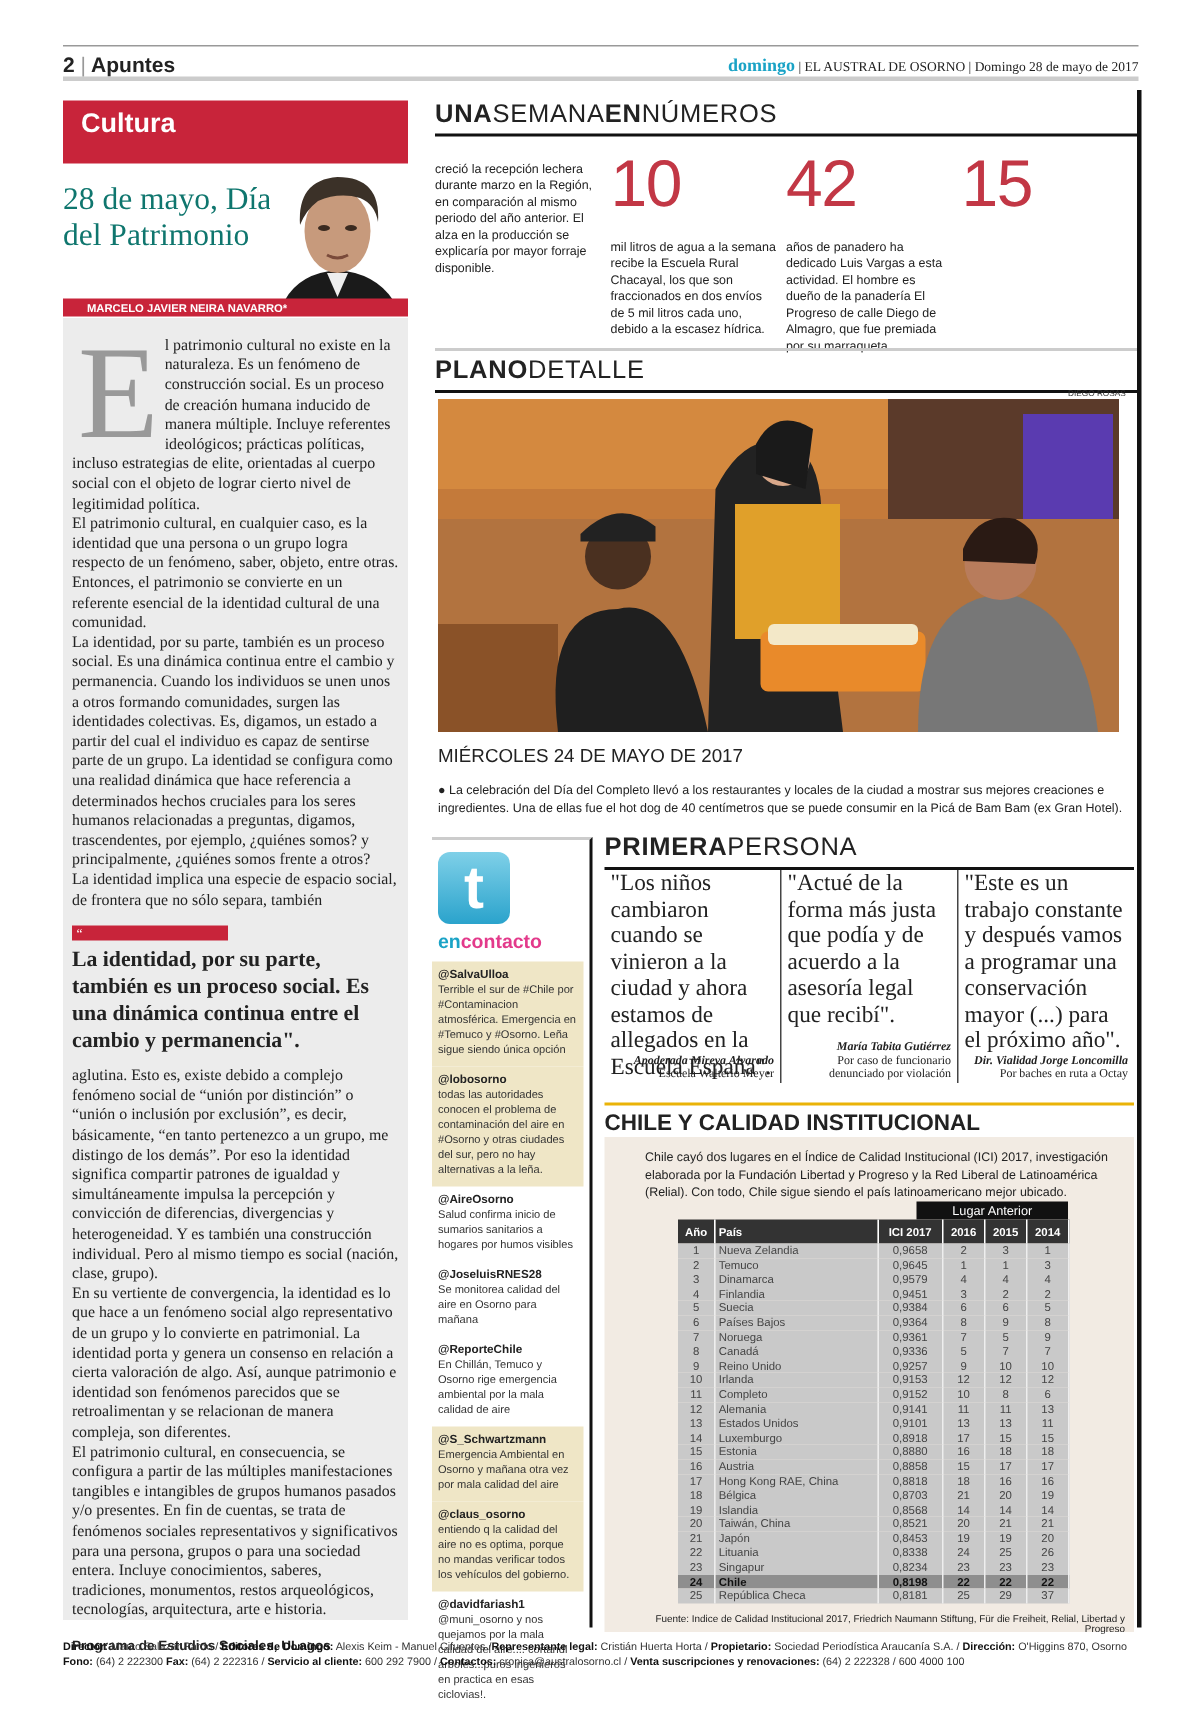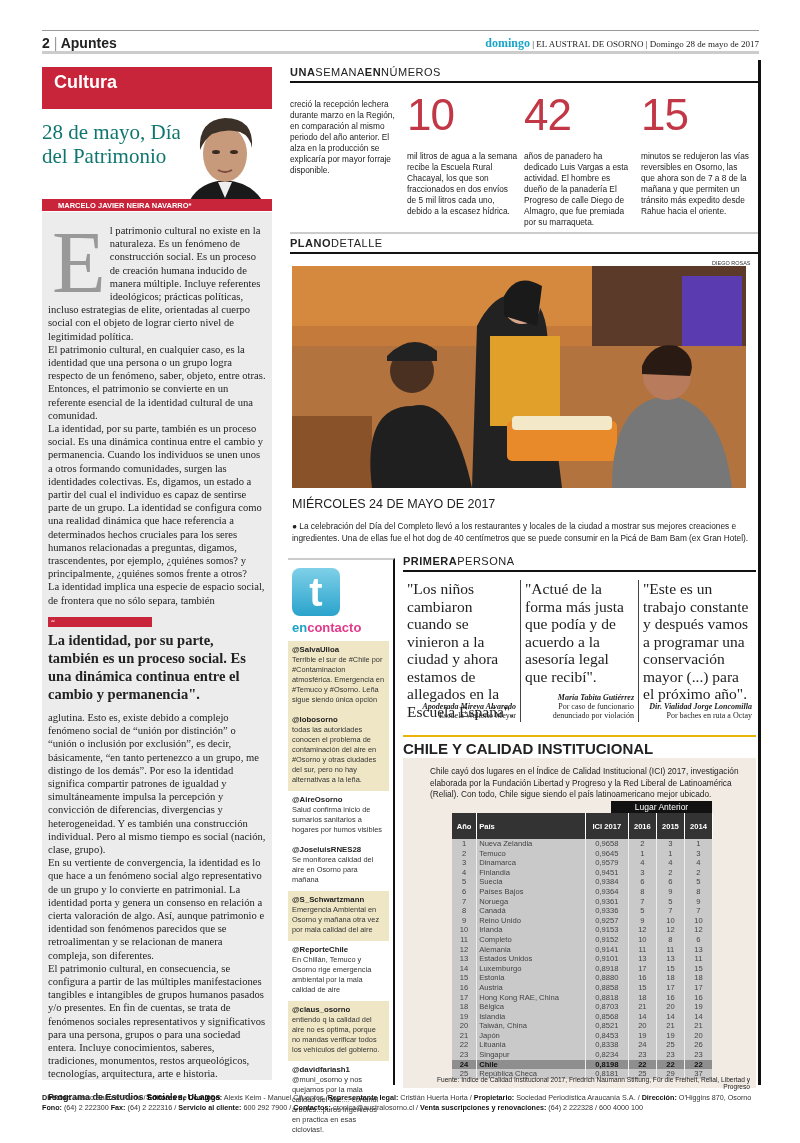--- a/index.html
+++ b/index.html
@@ -16,21 +16,21 @@
 #portrait{left:180px;top:112px;width:90px;height:88px}
 #byline{left:42px;top:199px;width:230px;height:12px;background:#c8243a;color:#fff;font-weight:bold;font-size:7.5px;padding:2px 16px}
 #article{left:42px;top:212px;width:230px;height:868px;background:#ececec;padding:12px 6px 0 6px;font-family:"Liberation Serif",serif;font-size:10.6px;line-height:13.2px;color:#222}
 #article .dropcap{float:left;font-size:88px;line-height:70px;color:#999;margin:4px 4px 0 4px;font-family:"Liberation Serif",serif}
 #article p{margin:0}
 .pull-bar{width:104px;height:10px;background:#c8243a;color:#fff;font-size:9px;line-height:10px;padding-left:3px;margin-top:10px}
 .pull{font-family:"Liberation Serif",serif;font-weight:bold;font-size:14.5px;line-height:18px;margin:4px 0 8px 0}
 .credit{font-weight:bold;font-size:9px;margin-top:10px;font-family:"Liberation Sans",sans-serif}
 
 #rightframe{left:283px;top:60px;width:478px;height:1025px;border-right:3px solid #111}
-.sec-head{font-size:11px;letter-spacing:0.5px;border-bottom:2px solid #111;padding-bottom:3px}
+.sec-head{font-size:17px;letter-spacing:0.5px;border-bottom:2px solid #111;padding-bottom:3px}
 .sec-head b{font-weight:900}
 #numeros{left:290px;top:66px;width:468px}
 .nums{display:flex;margin-top:6px}
 .num{width:117px;padding-right:6px}
 .num .big{font-size:44px;color:#c23745;font-weight:normal;line-height:52px;letter-spacing:-1px}
 .num .txt{font-size:8.3px;line-height:11px;margin-top:10px;color:#222}
 #plano{left:290px;top:232px;width:468px}
 #photo-credit{left:712px;top:260px;font-size:5.5px;color:#333}
 #photo{left:292px;top:266px;width:454px;height:222px;overflow:hidden;background:#c0722e}
 #photo-date{left:292px;top:497px;font-size:12.5px;color:#222}
@@ -51,21 +51,21 @@
 .q:last-child{border-right:none}
 .q .qt{font-family:"Liberation Serif",serif;font-size:15.5px;line-height:17.5px}
 .q .who{position:absolute;right:4px;bottom:2px;text-align:right;font-family:"Liberation Serif",serif;font-size:8px;line-height:9px}
 .q .who i{font-weight:bold}
 
 #chile-title{left:403px;top:735px;width:353px;font-weight:900;font-size:15px;border-top:2px solid #eab308;padding-top:3px}
 #chile-box{left:403px;top:758px;width:353px;height:330px;background:#f2ebe3}
 #chile-intro{left:430px;top:766px;width:310px;font-size:8.3px;line-height:11.5px}
 #lugar{left:611px;top:801px;width:101px;height:12px;background:#111;color:#fff;font-size:8.5px;text-align:center;line-height:12px}
 #ici-table{left:452px;top:813px;width:261px;border-collapse:collapse;font-size:7.6px}
-#ici-table th{background:#333;color:#fff;font-weight:bold;height:26px;padding:0 2px;border-right:1px solid #fff}
+#ici-table th{background:#333;color:#fff;font-weight:bold;height:16px;padding:0 2px;border-right:1px solid #fff}
 #ici-table td{background:#c9c9c9;height:9.6px;padding:0 2px;color:#444;border-right:1px solid #eee;text-align:center;line-height:9.6px}
 #ici-table td.pais{text-align:left}
 #ici-table tr.hl td{background:#8e8e8e;color:#111;font-weight:bold}
 #fuente{left:420px;top:1076px;width:330px;text-align:right;font-size:6.6px}
 
 #footer{left:42px;top:1093px;width:720px;font-size:7.2px;line-height:10px;color:#333}
 #footer b{color:#111}
 </style>
 </head>
 <body>
@@ -128,21 +128,20 @@
     <div class="num">
       <div class="big">10</div>
       <div class="txt">mil litros de agua a la semana recibe la Escuela Rural Chacayal, los que son fraccionados en dos envíos de 5 mil litros cada uno, debido a la escasez hídrica.</div>
     </div>
     <div class="num">
       <div class="big">42</div>
       <div class="txt">años de panadero ha dedicado Luis Vargas a esta actividad. El hombre es dueño de la panadería El Progreso de calle Diego de Almagro, que fue premiada por su marraqueta.</div>
     </div>
     <div class="num">
       <div class="big">15</div>
-      <div class="txt">minutos se redujeron las vías reversibles en Osorno, las que ahora son de 7 a 8 de la mañana y que permiten un tránsito más expedito desde Rahue hacia el oriente.</div>
     </div>
   </div>
 </div>
 
 <div id="plano" class="abs rule-top" style="padding-top:3px">
   <div class="sec-head">
     <b>PLANO</b><span>DETALLE</span>
   </div>
 </div>
 <div id="photo-credit" class="abs">DIEGO ROSAS</div>
@@ -186,27 +185,27 @@
       <div>todas las autoridades conocen el problema de contaminación del aire en #Osorno y otras ciudades del sur, pero no hay alternativas a la leña.</div>
     </div>
   <div class="tweet">
       <div class="h">@AireOsorno</div>
       <div>Salud confirma inicio de sumarios sanitarios a hogares por humos visibles</div>
     </div>
   <div class="tweet">
       <div class="h">@JoseluisRNES28</div>
       <div>Se monitorea calidad del aire en Osorno para mañana</div>
     </div>
+  <div class="tweet">
+      <div class="h">@ReporteChile</div>
+      <div>En Chillán, Temuco y Osorno rige emergencia ambiental por la mala calidad de aire</div>
+    </div>
   <div class="tweet alt">
       <div class="h">@S_Schwartzmann</div>
       <div>Emergencia Ambiental en Osorno y mañana otra vez por mala calidad del aire</div>
-    </div>
-  <div class="tweet">
-      <div class="h">@ReporteChile</div>
-      <div>En Chillán, Temuco y Osorno rige emergencia ambiental por la mala calidad de aire</div>
     </div>
   <div class="tweet alt">
       <div class="h">@claus_osorno</div>
       <div>entiendo q la calidad del aire no es optima, porque no mandas verificar todos los vehículos del gobierno.</div>
     </div>
   <div class="tweet">
       <div class="h">@davidfariash1</div>
       <div>@muni_osorno y nos quejamos por la mala calidad del aire.... cortandl arboles...puros ingenieros en practica en esas ciclovias!.</div>
     </div>
 </div>

